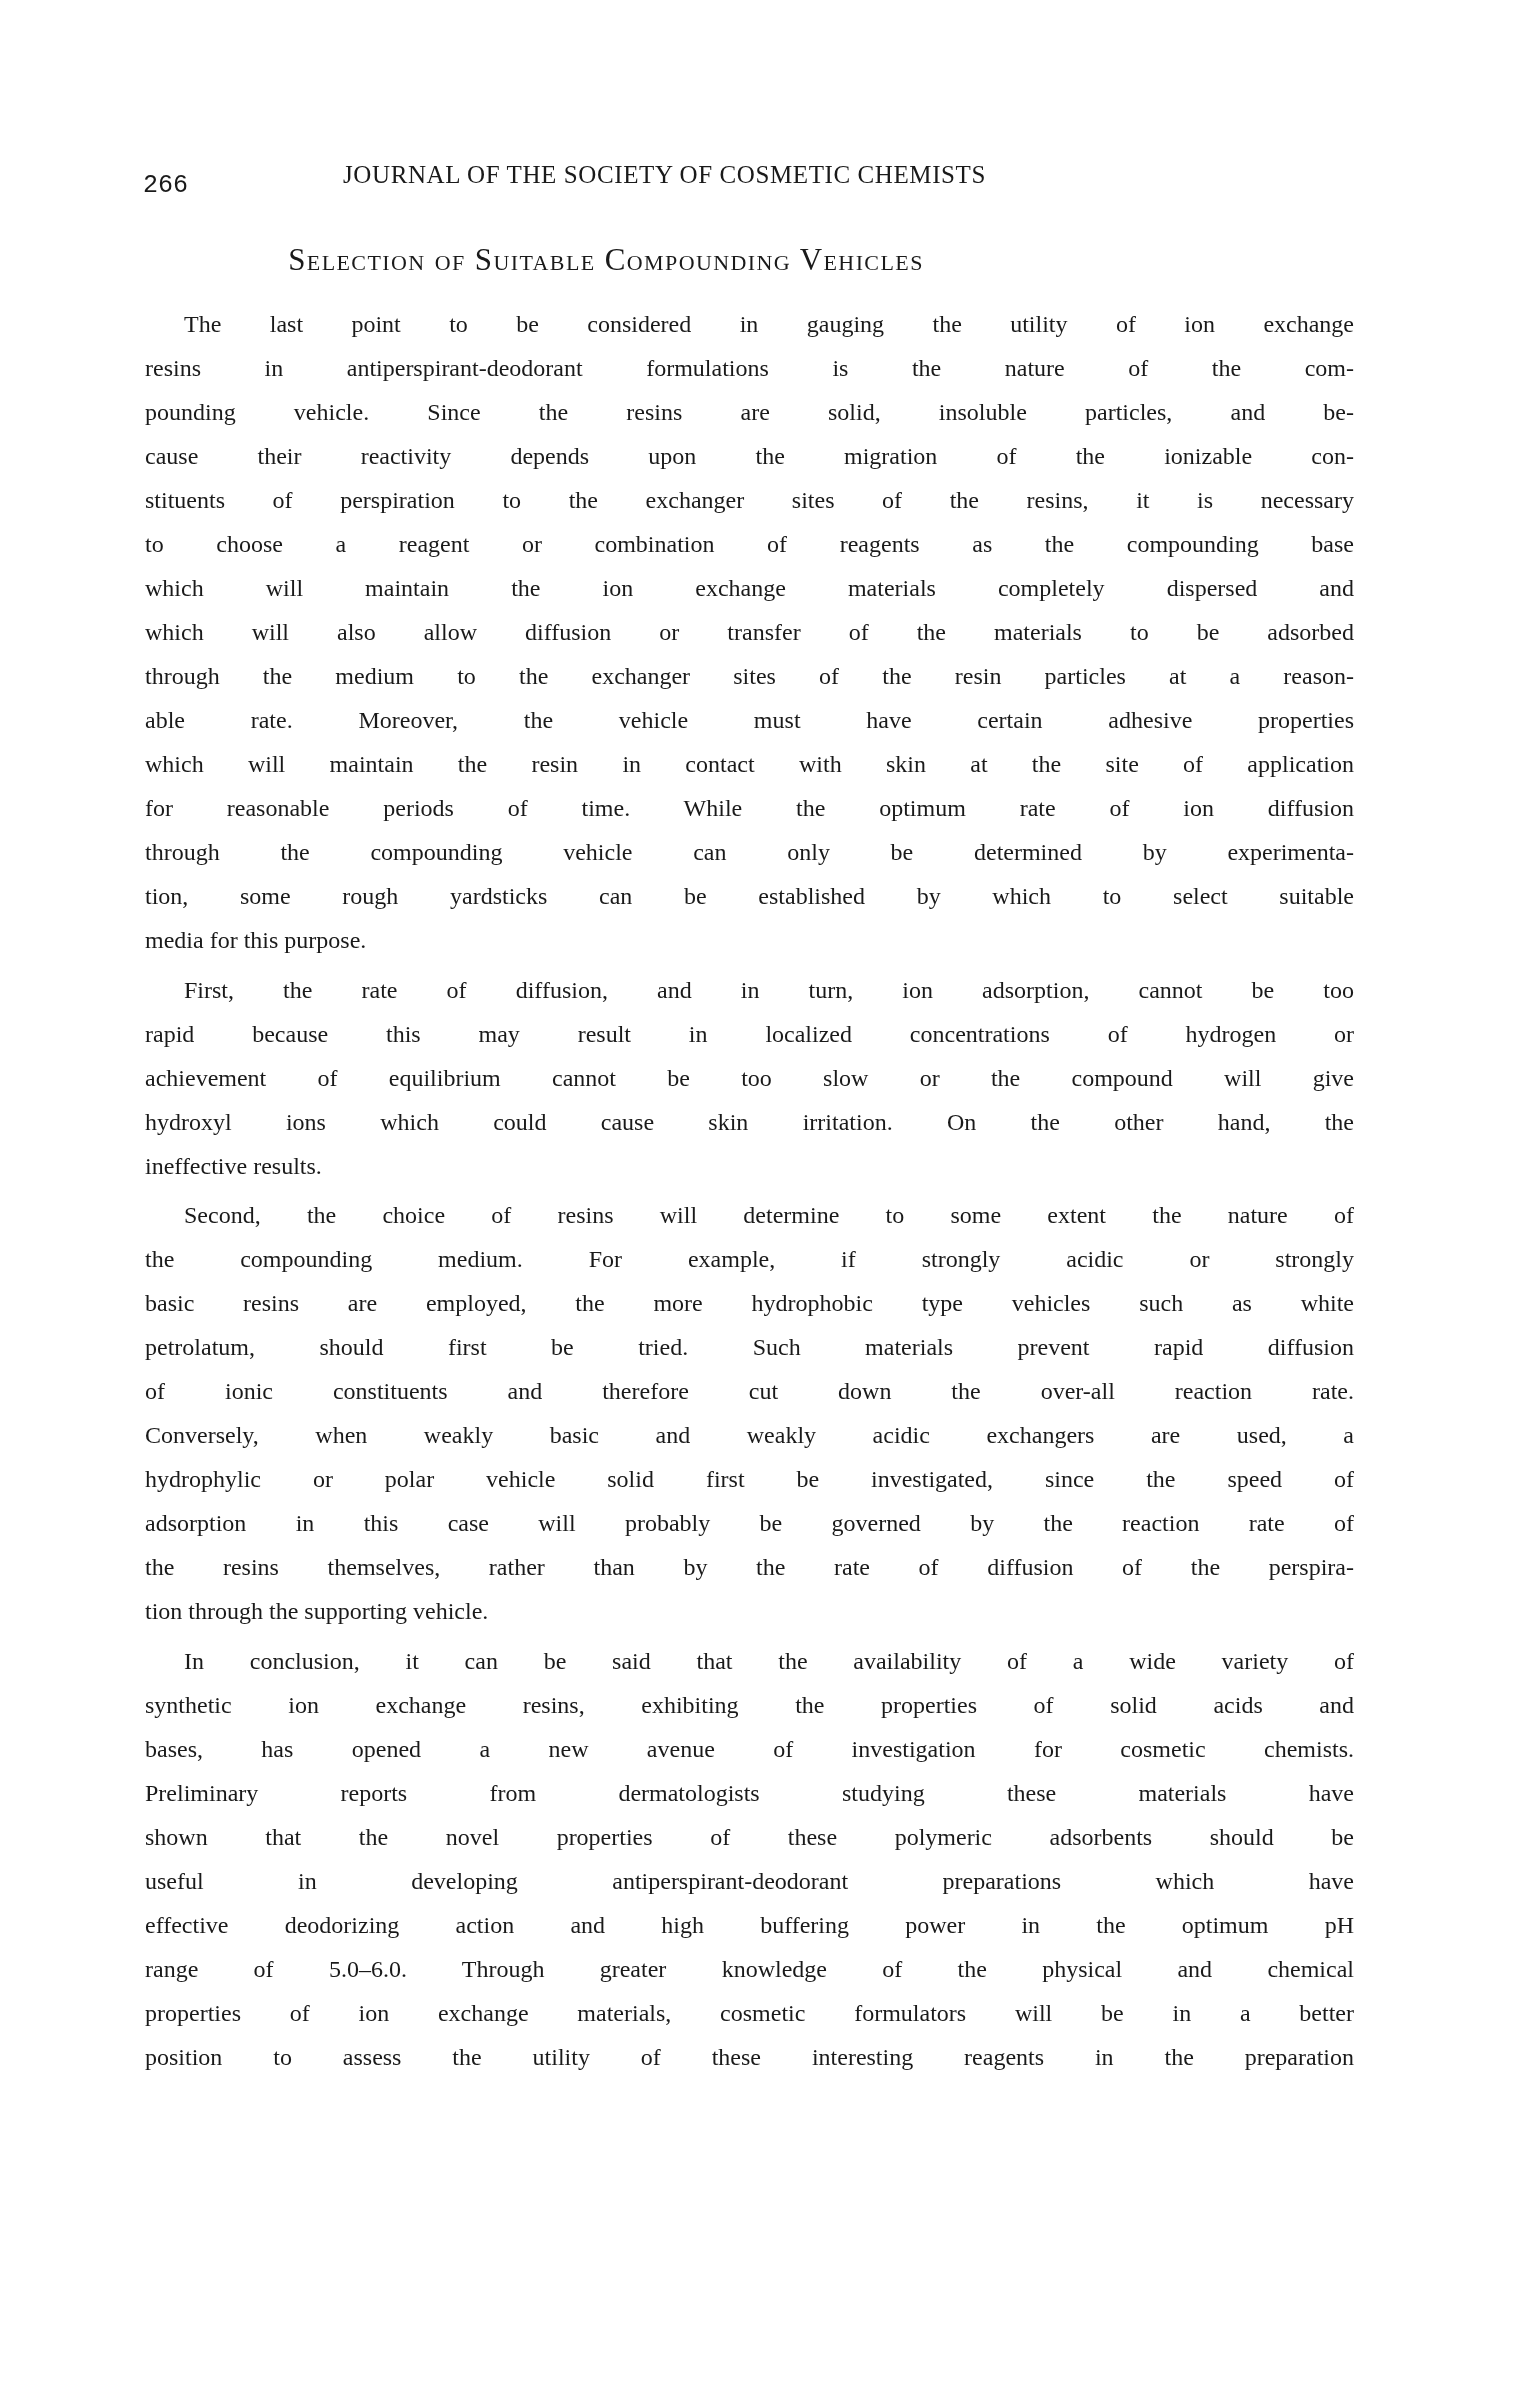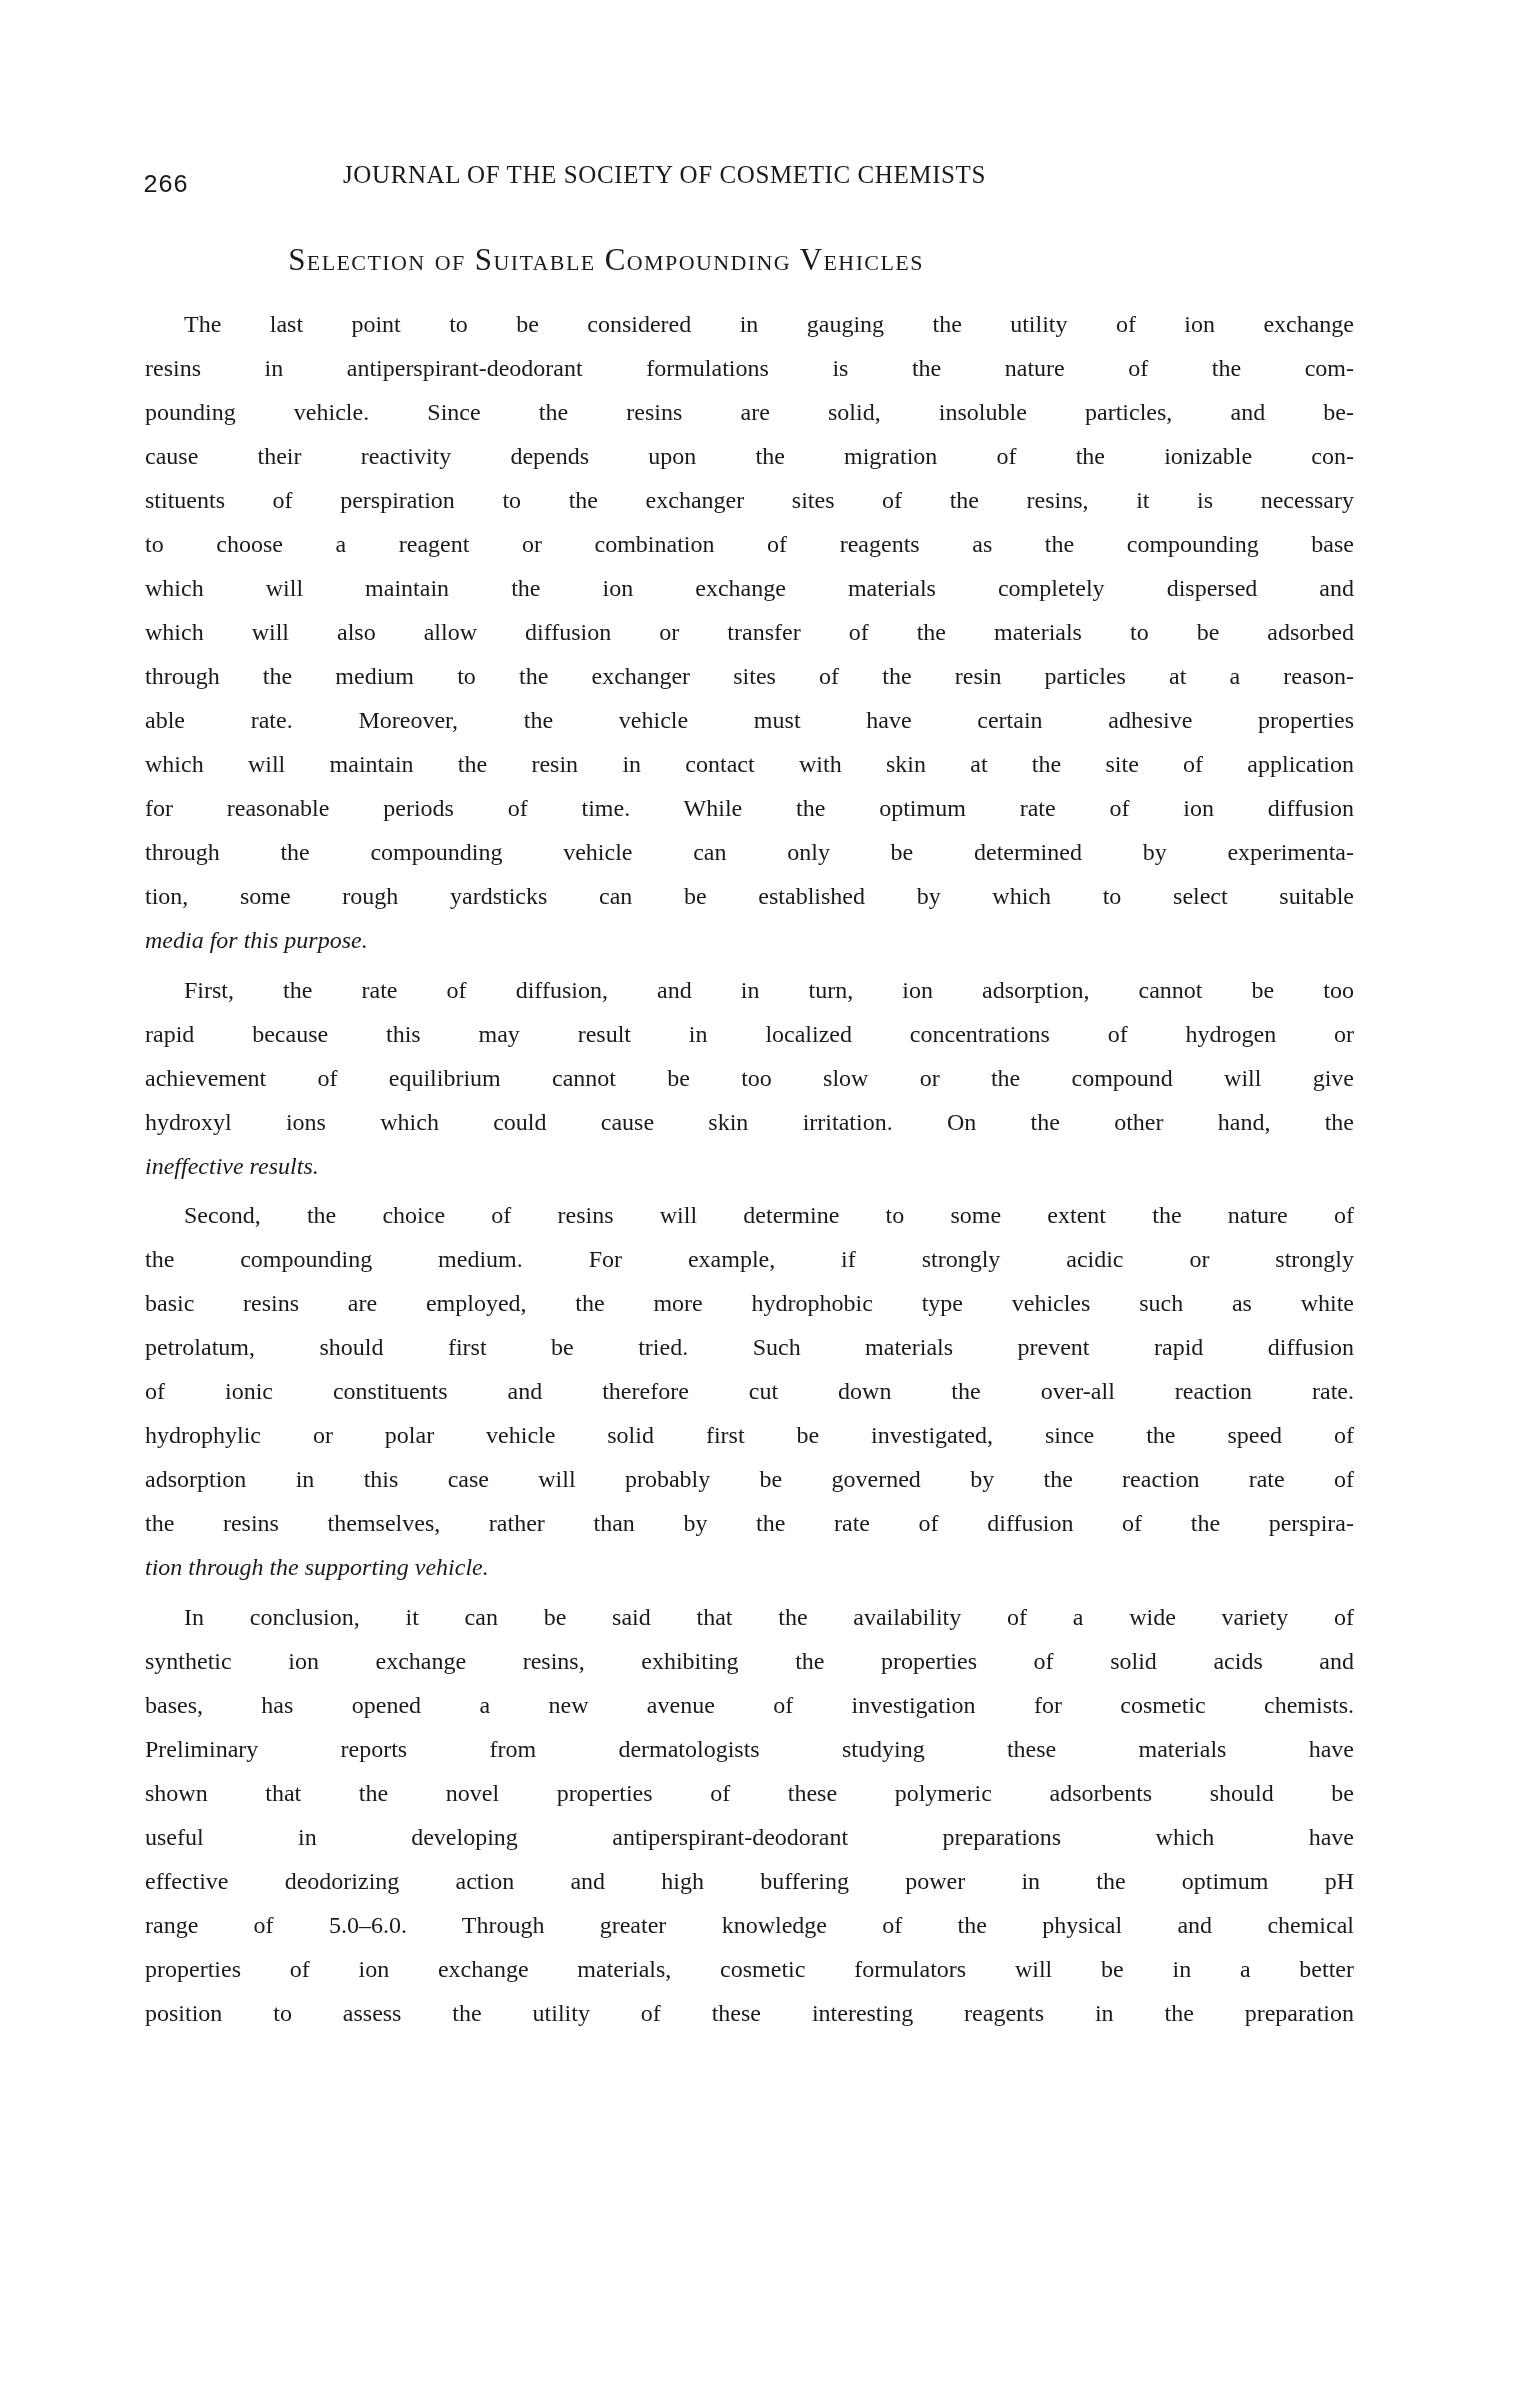--- a/index.html
+++ b/index.html
@@ -6,21 +6,21 @@
   body { width:1516px; height:2405px; position:relative; overflow:hidden;
          font-family:"Liberation Serif","DejaVu Serif",serif; color:#1a1a1a; }
   .page-number { position:absolute; left:143px; top:171px; font-size:25px;font-family:Liberation Mono, monospace; }
   .running-head { position:absolute; left:343px; top:161px; font-size:25px; letter-spacing:0.6px; }
   .section-heading { position:absolute; left:0; width:1212px; top:242px; text-align:center;
                      font-size:31px; font-variant:small-caps; letter-spacing:1.4px; }
   .body-text { position:absolute; left:145px; width:1209px; top:302px; }
   .para { margin:0 0 5.6px 0; font-size:24px; line-height:44px; text-align:justify;
           text-indent:39px; hyphens:none; }
   .para .line { display:block; text-align:justify; text-align-last:justify; white-space:nowrap; }
-  .para .line.last { text-align-last:left;font-style:italic; }
+  .para .line.last { text-align-last:left; }
   .para .line.first { padding-left:39px; }
   .para { text-indent:0; }
 </style>
 </head>
 <body>
 
 <div class="page-number">266</div>
 <div class="running-head">JOURNAL OF THE SOCIETY OF COSMETIC CHEMISTS</div>
 <div class="section-heading">Selection of Suitable Compounding Vehicles</div>
 
@@ -48,20 +48,21 @@
       <span class="line">achievement of equilibrium cannot be too slow or the compound will give</span>
       <span class="line">hydroxyl ions which could cause skin irritation.  On the other hand, the</span>
       <span class="line last">ineffective results.</span>
     </p>
   <p class="para">
       <span class="line first">Second, the choice of resins will determine to some extent the nature of</span>
       <span class="line">the compounding medium.  For example, if strongly acidic or strongly</span>
       <span class="line">basic resins are employed, the more hydrophobic type vehicles such as white</span>
       <span class="line">petrolatum, should first be tried.  Such materials prevent rapid diffusion</span>
       <span class="line">of ionic constituents and therefore cut down the over-all reaction rate.</span>
+      <span class="line">Conversely, when weakly basic and weakly acidic exchangers are used, a</span>
       <span class="line">hydrophylic or polar vehicle solid first be investigated, since the speed of</span>
       <span class="line">adsorption in this case will probably be governed by the reaction rate of</span>
       <span class="line">the resins themselves, rather than by the rate of diffusion of the perspira-</span>
       <span class="line last">tion through the supporting vehicle.</span>
     </p>
   <p class="para">
       <span class="line first">In conclusion, it can be said that the availability of a wide variety of</span>
       <span class="line">synthetic ion exchange resins, exhibiting the properties of solid acids and</span>
       <span class="line">bases, has opened a new avenue of investigation for cosmetic chemists.</span>
       <span class="line">Preliminary reports from dermatologists studying these materials have</span>

